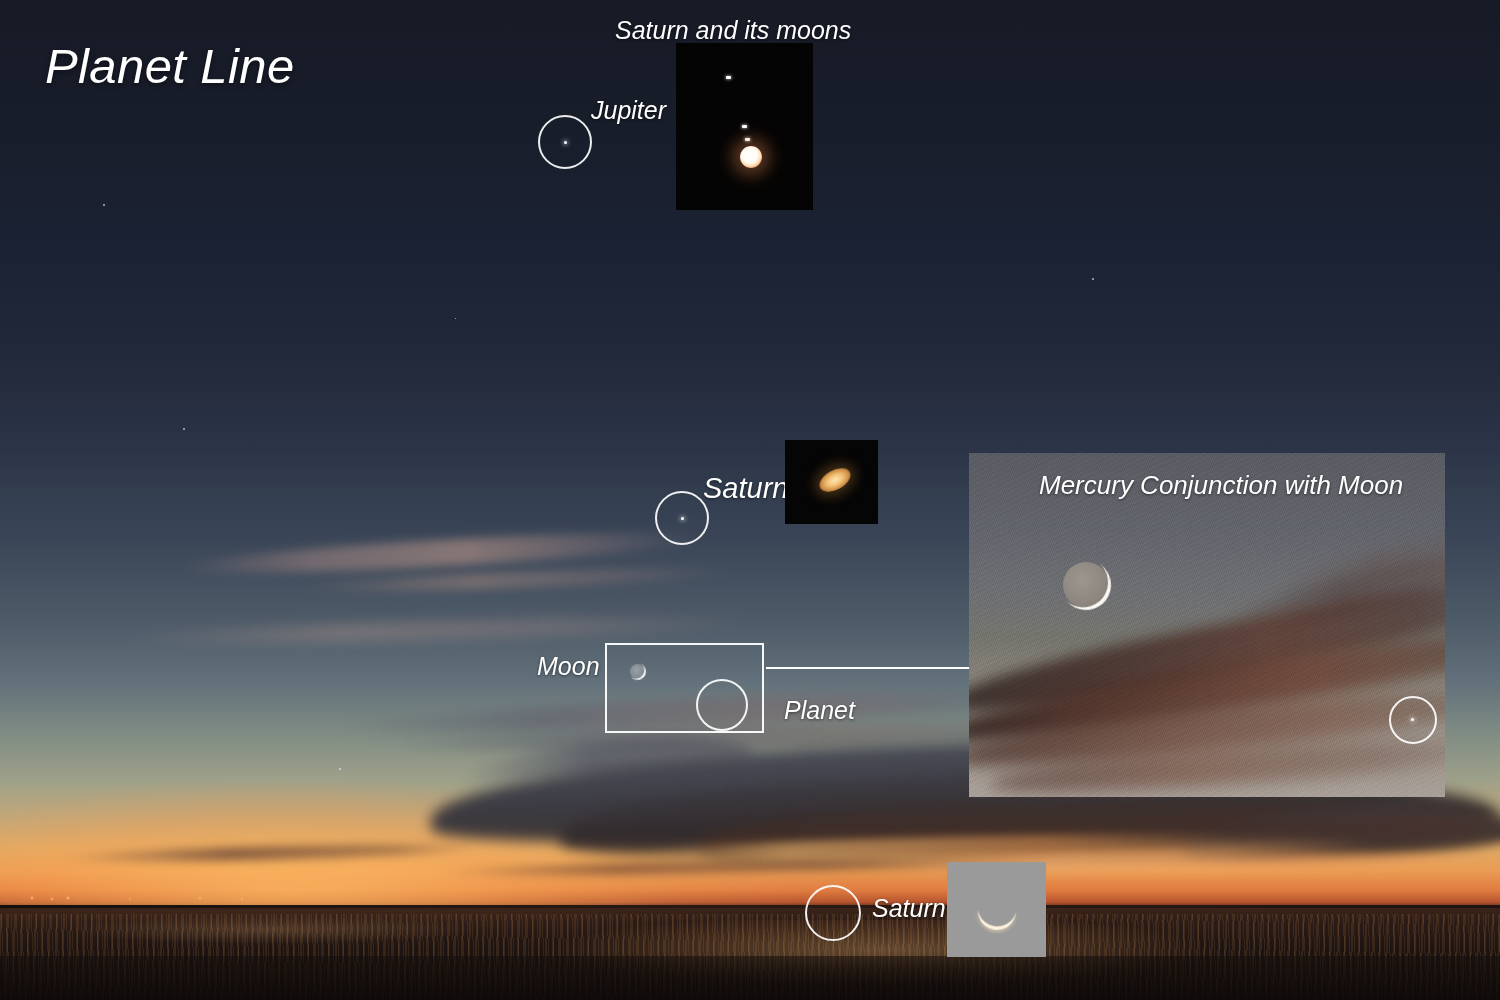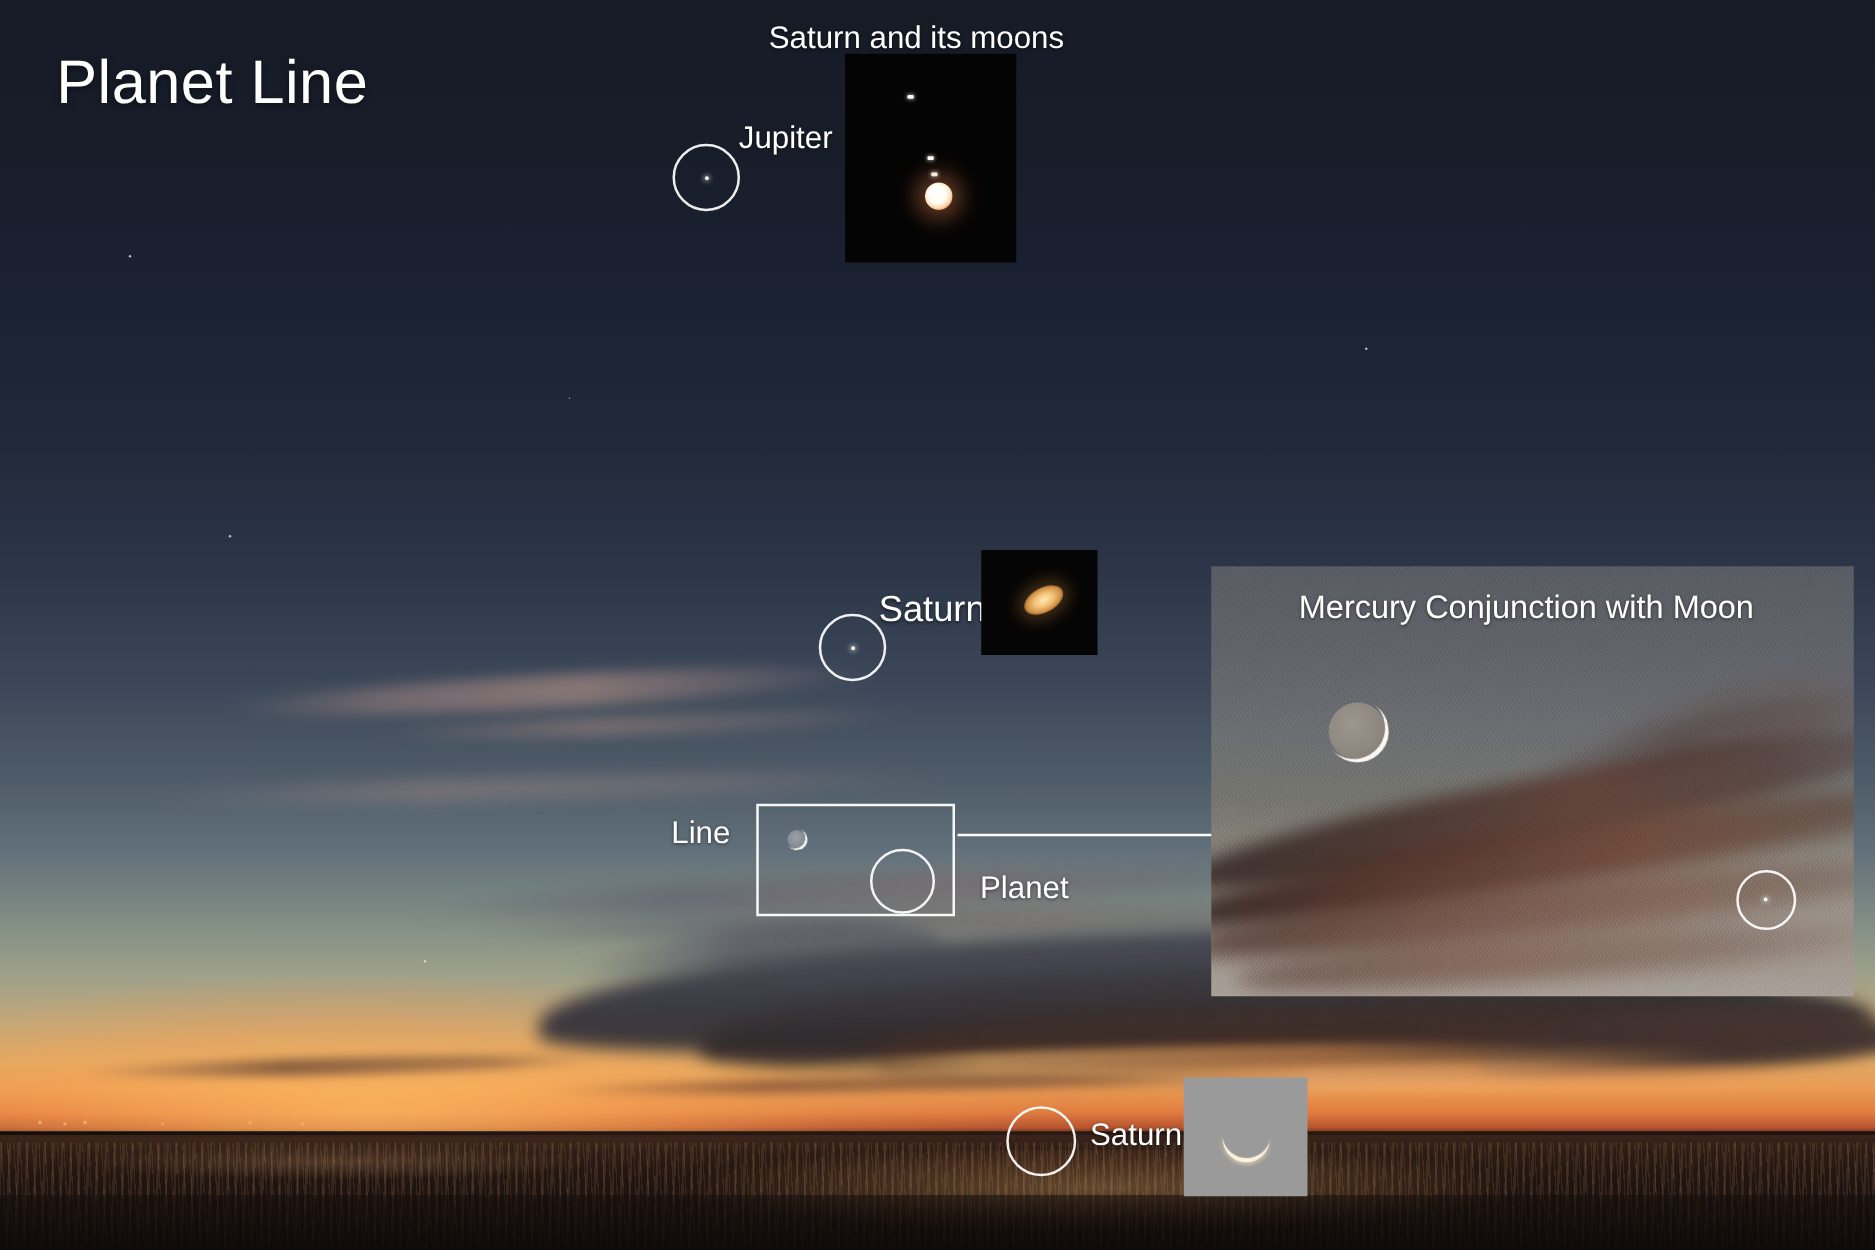--- a/index.html
+++ b/index.html
@@ -4,20 +4,21 @@
 <title>Planet Line</title>
 <style>
   html,body{margin:0;padding:0;background:#000;}
   body{font-family:"Liberation Sans","DejaVu Sans",sans-serif;}
 
   #stage{
     position:relative;
     width:1500px;height:1000px;
     overflow:hidden;
     background:#4d7c0f;
+    font-style:italic;
   }
 
   
   .sky{
     position:absolute;left:0;top:0;width:1500px;height:1000px;
     background:
       linear-gradient(to bottom,
         #171b26 0px,
         #181d2a 120px,
         #1b2233 250px,
@@ -258,21 +259,21 @@
   #saturn-body{
     position:absolute;left:33px;top:30px;width:34px;height:20px;
     border-radius:50%;
     transform:rotate(-28deg);
     background:radial-gradient(ellipse 60% 60% at 50% 50%, #ffe7b4 0%, #f2c278 40%, #d08f46 72%, rgba(120,70,25,.25) 100%);
     box-shadow:0 0 12px 5px rgba(220,150,70,.28);
   }
 
   
   #mercury-panel{
-    left:969px;top:453px;width:514px;height:344px;
+    left:969px;top:453px;width:476px;height:344px;
     background:
       linear-gradient(180deg,
         #5a5c63 0%,
         #63656c 22%,
         #6e6f73 40%,
         #76766f 55%,
         #8c867c 68%,
         #9b938a 80%,
         #a39a91 92%,
         #a8a099 100%);
@@ -451,21 +452,21 @@
   </div>
 
   <div class="anno-circle" style="left:655px;top:491px;width:54px;height:54px;"></div>
   <div class="planet-dot" style="left:681px;top:517px;width:3px;height:3px;"></div>
   <div class="label" id="label-saturn">Saturn</div>
 
   <div class="inset" id="saturn-inset">
     <div id="saturn-body"></div>
   </div>
 
-  <div class="label" id="label-moon">Line</div>
+  <div class="label" id="label-moon">Moon</div>
 
   <div class="anno-box" style="left:605px;top:643px;width:159px;height:90px;"></div>
 
   <div id="moon-scene"></div>
   <div id="moon-scene-crescent"></div>
 
   <div class="anno-circle" style="left:696px;top:679px;width:52px;height:52px;"></div>
   <div class="label" id="label-mercury">Planet</div>
 
   <div class="arrow-line" style="left:766px;top:667px;width:232px;"></div>

